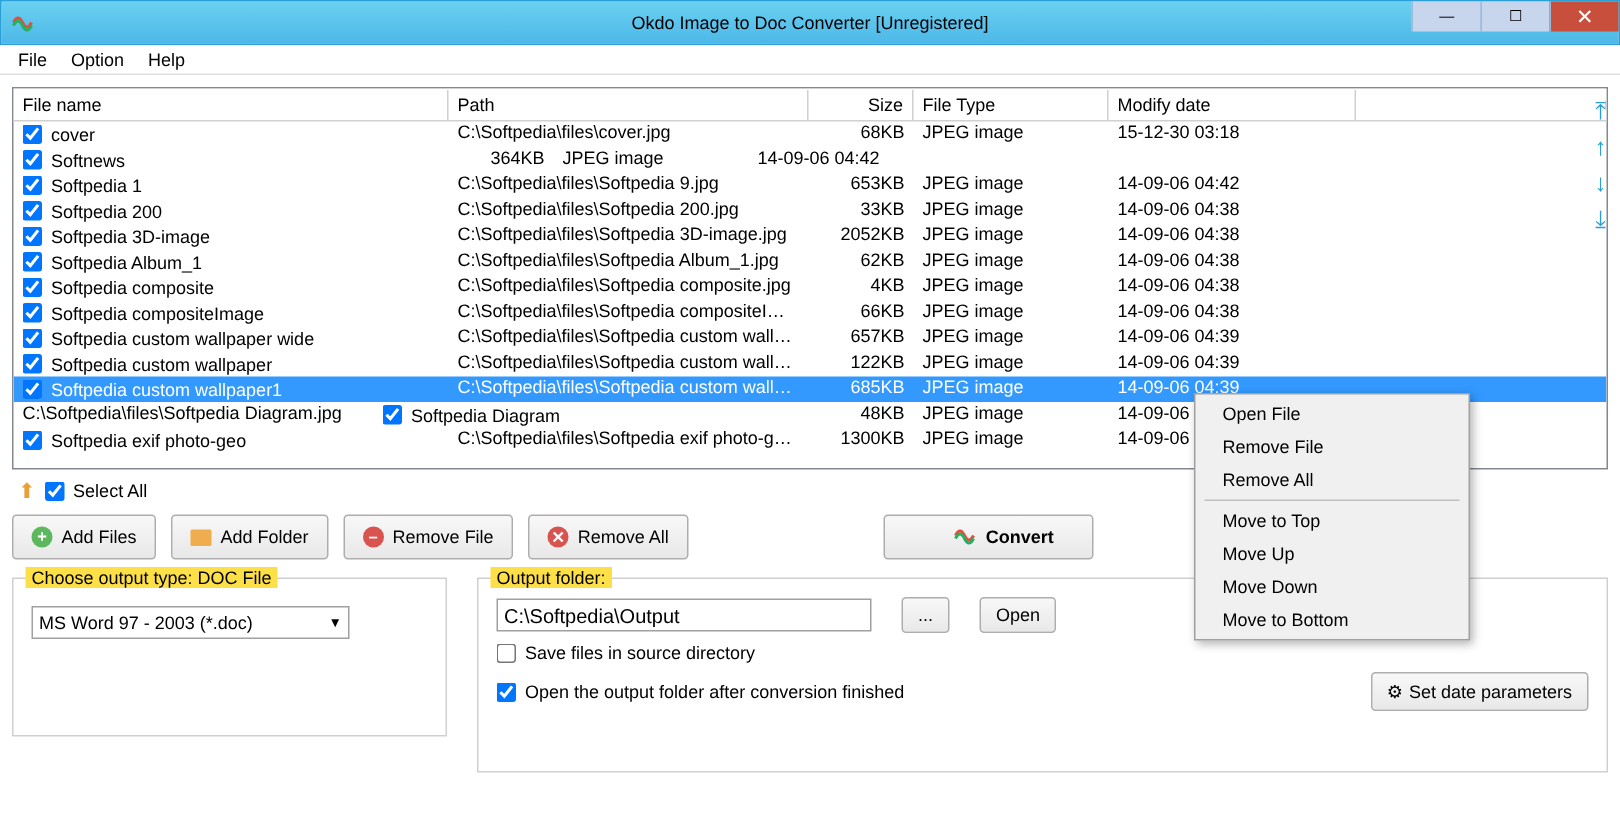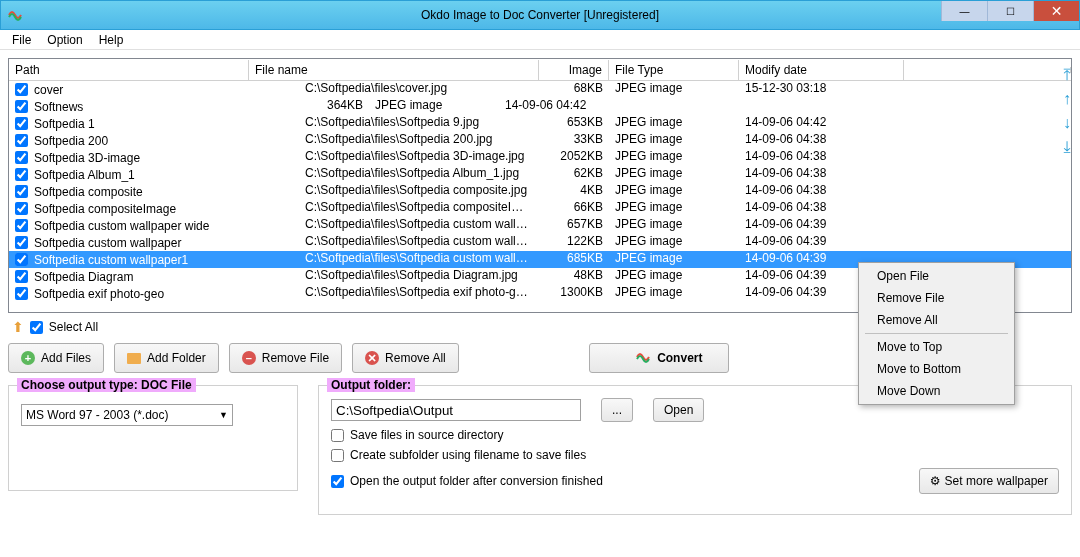--- a/index.html
+++ b/index.html
@@ -184,23 +184,22 @@
   margin-top: 12px;
 }
 .group {
   border: 1px solid #d0d0d0;
   padding: 10px 12px 12px;
   position: relative;
 }
 .group-label {
   position: absolute;
   top: -8px; left: 8px;
-  background: #f0abfc;
+  background: #fde047;
   padding: 0 4px;
-  font-weight: bold;
 }
 .group-left { width: 290px; height: 106px; }
 .group-right { flex: 1; height: 130px; }
 .combo {
   width: 212px;
   height: 22px;
   border: 1px solid #a0a0a0;
   background: #fff;
   padding: 2px 4px;
   display: flex;
@@ -231,23 +230,23 @@
   font-size: 12px;
 }
 .cb-row {
   display: flex;
   align-items: center;
   gap: 6px;
   margin-top: 6px;
 }
 .context-menu {
   position: absolute;
-  left: 858px;
+  left: 796px;
   top: 262px;
-  width: 157px;
+  width: 184px;
   background: #f0f0f0;
   border: 1px solid #a0a0a0;
   box-shadow: 2px 2px 6px rgba(0,0,0,0.3);
   padding: 2px;
 }
 .ctx-item {
   padding: 4px 16px;
   font-size: 12px;
 }
 .ctx-sep {
@@ -283,23 +282,23 @@
 <div class="menubar">
   <span class="menu-item">File</span>
   <span class="menu-item">Option</span>
   <span class="menu-item">Help</span>
 </div>
 
 <div class="content">
   <div class="table-wrap">
     <div class="table-main">
       <div class="table-header">
+        <div class="th th-name">File name</div>
         <div class="th th-path">Path</div>
-        <div class="th th-name">File name</div>
-        <div class="th th-size">Image</div>
+        <div class="th th-size">Size</div>
         <div class="th th-type">File Type</div>
         <div class="th th-date">Modify date</div>
         <div class="th th-rest"></div>
       </div>
       <div class="table-body" id="tbody">
           <div class="row">
             <div class="cell cell-name">
               <input type="checkbox" checked="" style="">
               <span>cover</span>
             </div>
@@ -401,25 +400,25 @@
             <div class="cell cell-name">
               <input type="checkbox" checked="" style="">
               <span>Softpedia custom wallpaper1</span>
             </div>
             <div class="cell cell-path">C:\Softpedia\files\Softpedia custom wallpa...</div>
             <div class="cell cell-size">685KB</div>
             <div class="cell cell-type">JPEG image</div>
             <div class="cell cell-date">14-09-06 04:39</div>
           </div>
           <div class="row">
+            <div class="cell cell-path">C:\Softpedia\files\Softpedia Diagram.jpg</div>
             <div class="cell cell-name">
               <input type="checkbox" checked="" style="">
               <span>Softpedia Diagram</span>
             </div>
-            <div class="cell cell-path">C:\Softpedia\files\Softpedia Diagram.jpg</div>
             <div class="cell cell-size">48KB</div>
             <div class="cell cell-type">JPEG image</div>
             <div class="cell cell-date">14-09-06 04:39</div>
           </div>
           <div class="row">
             <div class="cell cell-name">
               <input type="checkbox" checked="" style="">
               <span>Softpedia exif photo-geo</span>
             </div>
             <div class="cell cell-path">C:\Softpedia\files\Softpedia exif photo-geo.j...</div>
@@ -477,46 +476,43 @@
       <span class="group-label">Output folder:</span>
       <div class="out-row">
         <input class="text-input" value="C:\Softpedia\Output" style="">
         <button class="small-btn">...</button>
         <button class="small-btn">Open</button>
       </div>
       <div class="cb-row">
         <input type="checkbox" style="">
         <span>Save files in source directory</span>
       </div>
-      <div class="cb-row">
-        <input type="checkbox" style="">
-        <span>Create subfolder using filename to save files</span>
-      </div>
       <div class="cb-row" style="justify-content:space-between">
         <div style="display:flex;gap:6px;align-items:center">
           <input type="checkbox" checked="" style="">
           <span>Open the output folder after conversion finished</span>
         </div>
         <button class="small-btn" style="display:flex;align-items:center;gap:4px;padding:0 10px;height:26px">
           <span>⚙</span>
-          <span>Set more wallpaper</span>
+          <span>Set date parameters</span>
         </button>
       </div>
     </div>
   </div>
 </div>
 
 <div class="side-arrows">
   <div class="arrow-btn">⤒</div>
   <div class="arrow-btn">↑</div>
   <div class="arrow-btn">↓</div>
   <div class="arrow-btn">⤓</div>
 </div>
 
 <div class="context-menu">
   <div class="ctx-item">Open File</div>
   <div class="ctx-item">Remove File</div>
   <div class="ctx-item">Remove All</div>
   <div class="ctx-sep"></div>
   <div class="ctx-item">Move to Top</div>
+  <div class="ctx-item">Move Up</div>
+  <div class="ctx-item">Move Down</div>
   <div class="ctx-item">Move to Bottom</div>
-  <div class="ctx-item">Move Down</div>
 </div>
 
 </body></html>

